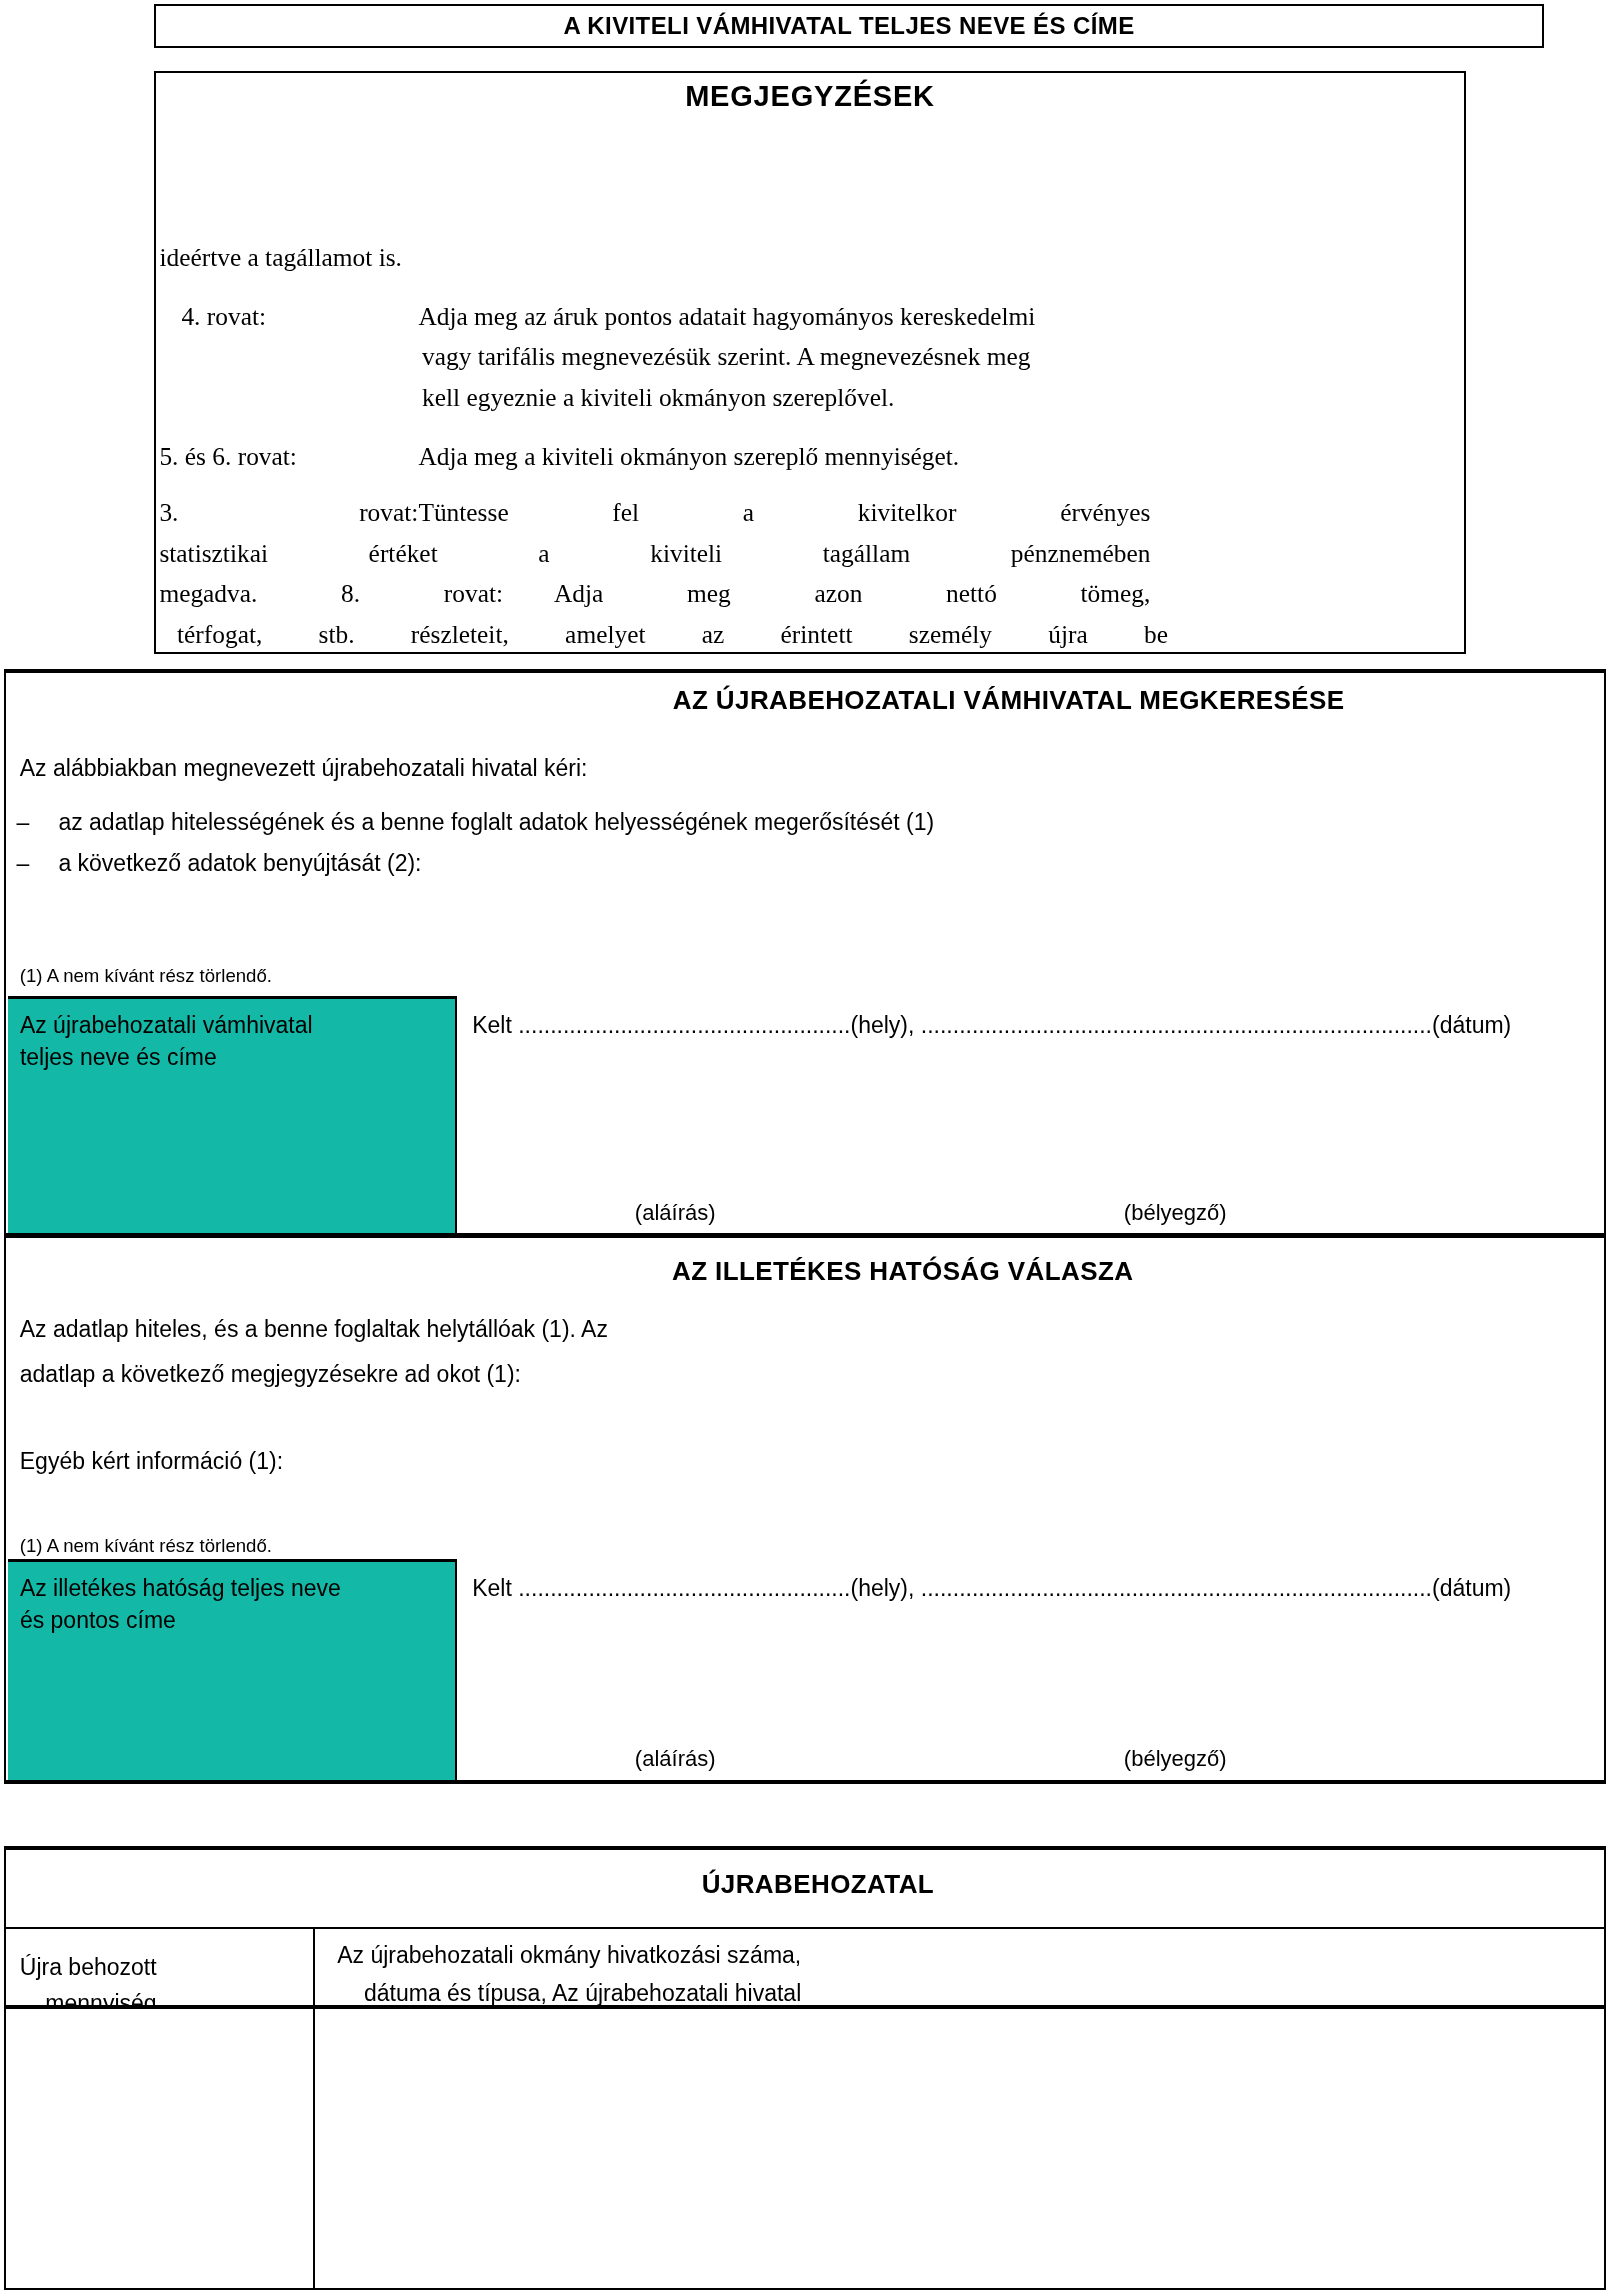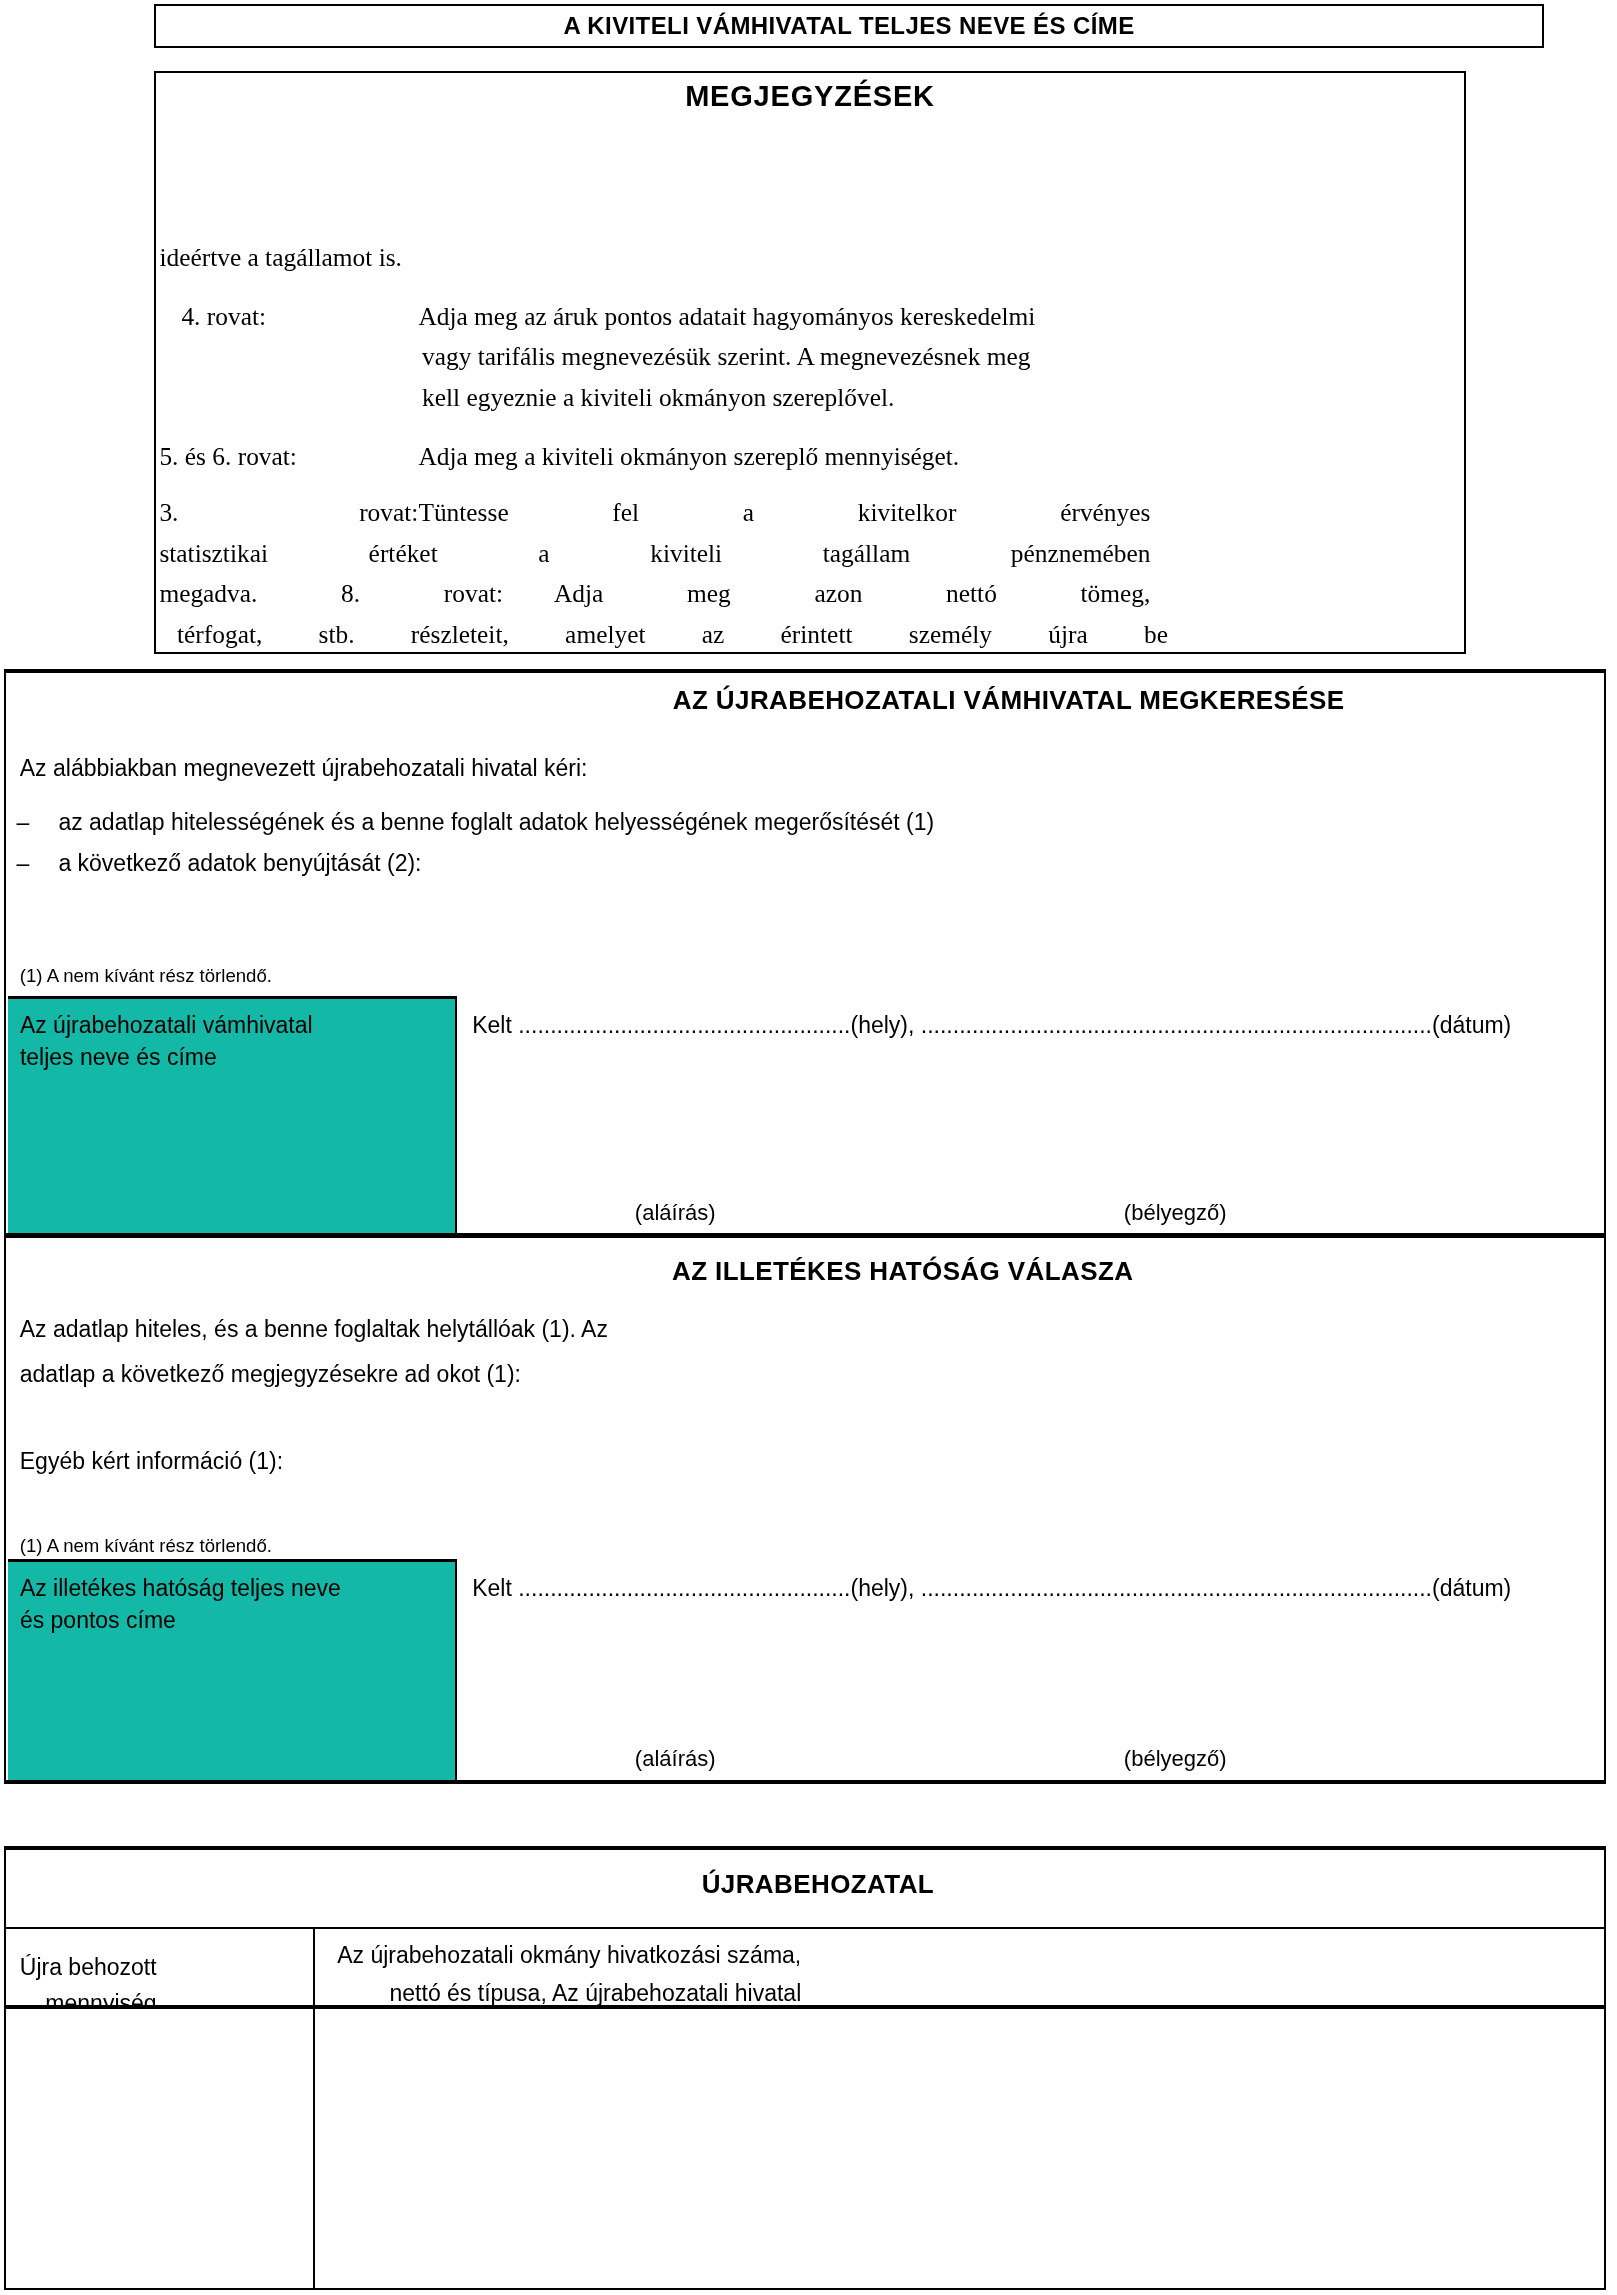--- a/index.html
+++ b/index.html
@@ -157,21 +157,21 @@
     <div class="sec-title" id="bb-title">ÚJRABEHOZATAL</div>
 
     <div id="bb-table">
       <div id="bb-header-row">
         <div id="bb-col1">
           <div>Újra behozott</div>
           <div>mennyiség</div>
         </div>
         <div id="bb-col2">
           <div>Az újrabehozatali okmány hivatkozási száma,</div>
-          <div>nettó és típusa, Az újrabehozatali hivatal</div>
+          <div>dátuma és típusa, Az újrabehozatali hivatal</div>
         </div>
       </div>
       <div id="bb-body-row"></div>
       <div id="bb-vline"></div>
     </div>
   </div>
 
 </div>
 
 

